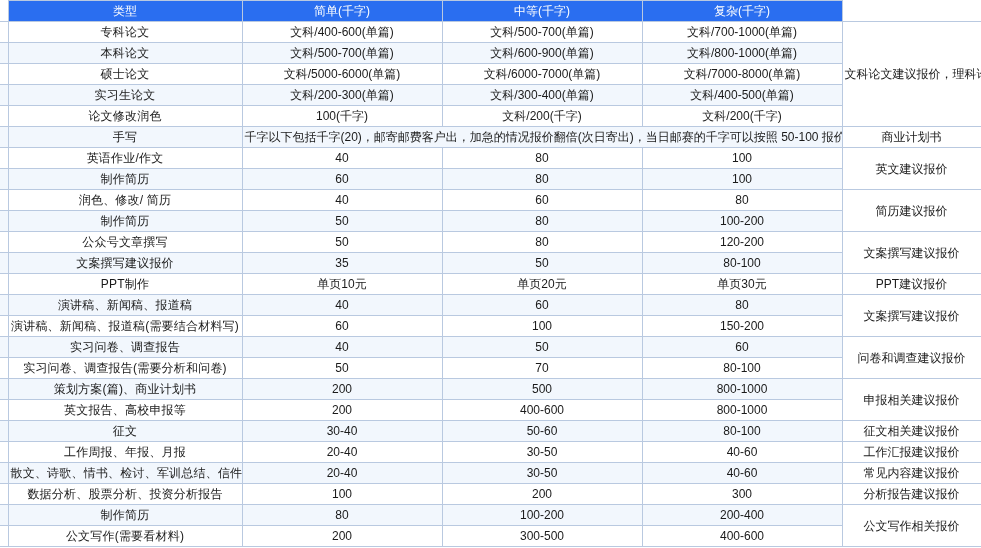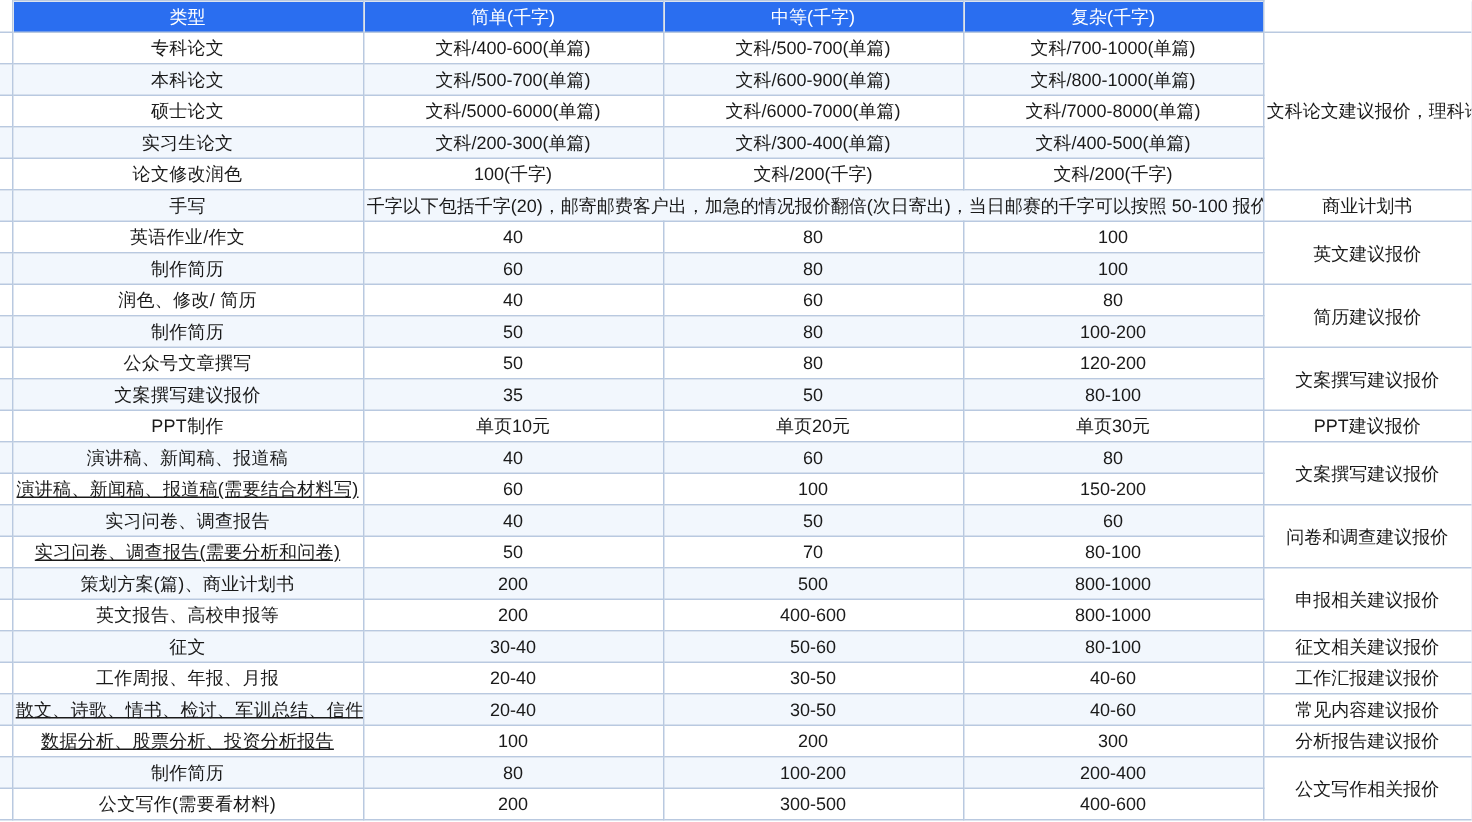--- a/index.html
+++ b/index.html
@@ -77,21 +77,20 @@
     line-height: 15px;
     white-space: normal;
     padding: 2px 4px;
   }
   td.small {
     font-size: 11.5px;
   }
   td.wide-text {
     font-size: 11.5px;
     white-space: nowrap;
-    text-decoration: underline;
   }
 </style>
 </head>
 <body>
 
 <div id="sheet">
   <table class="grid">
     <colgroup>
       <col class="c0">
         <col class="c1">

